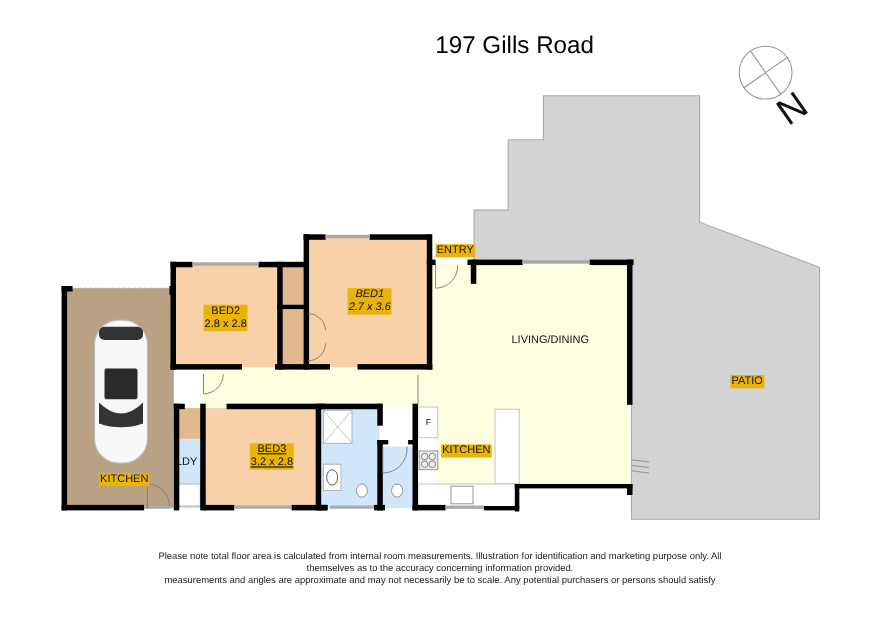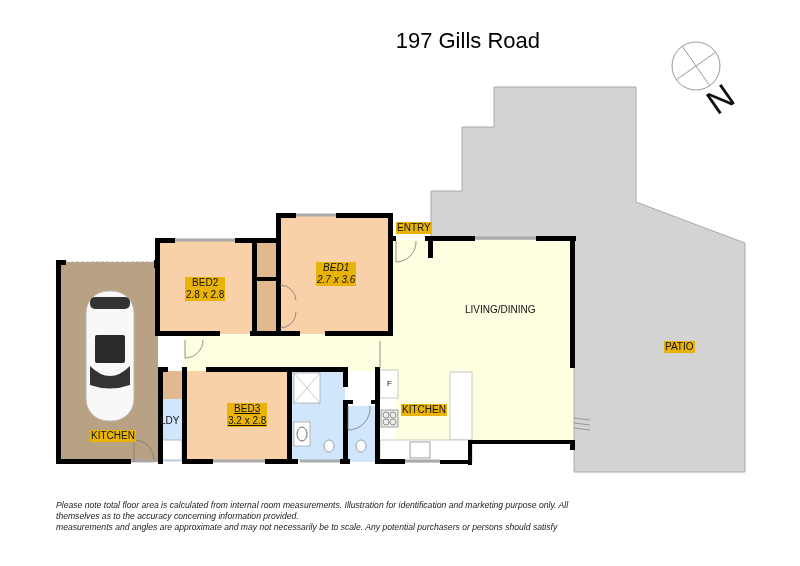--- a/index.html
+++ b/index.html
@@ -2,21 +2,21 @@
 <html><head>
 <meta charset="utf-8">
 <style>
   html,body{margin:0;padding:0;background:#fff;}
   body{width:800px;height:566px;position:relative;overflow:hidden;font-family:"Liberation Sans",sans-serif;}
   .title{position:absolute;left:240px;top:28px;width:300px;text-align:right;font-size:22px;line-height:25px;color:#000000;}
   .title div{white-space:nowrap;}
   svg.plan{position:absolute;left:0;top:0;}
   .lbl{position:absolute;font-size:10px;color:#111;background:#eab308;padding:0 1px;line-height:12px;white-space:nowrap;text-align:center;}
   .lbl.nobg{background:transparent;}
-  .disclaimer{position:absolute;left:56px;top:500px;width:660px;font-size:8.6px;line-height:11px;color:#222;font-style:italic;}
+  .disclaimer{position:absolute;left:70px;top:500px;width:660px;text-align:center;font-size:8.6px;line-height:11px;color:#222;}
 </style>
 </head>
 <body>
 
 <div class="title">
   <div>197 Gills Road</div>
 </div>
 
 <svg class="plan" width="800" height="566" viewBox="0 0 800 566">
 

